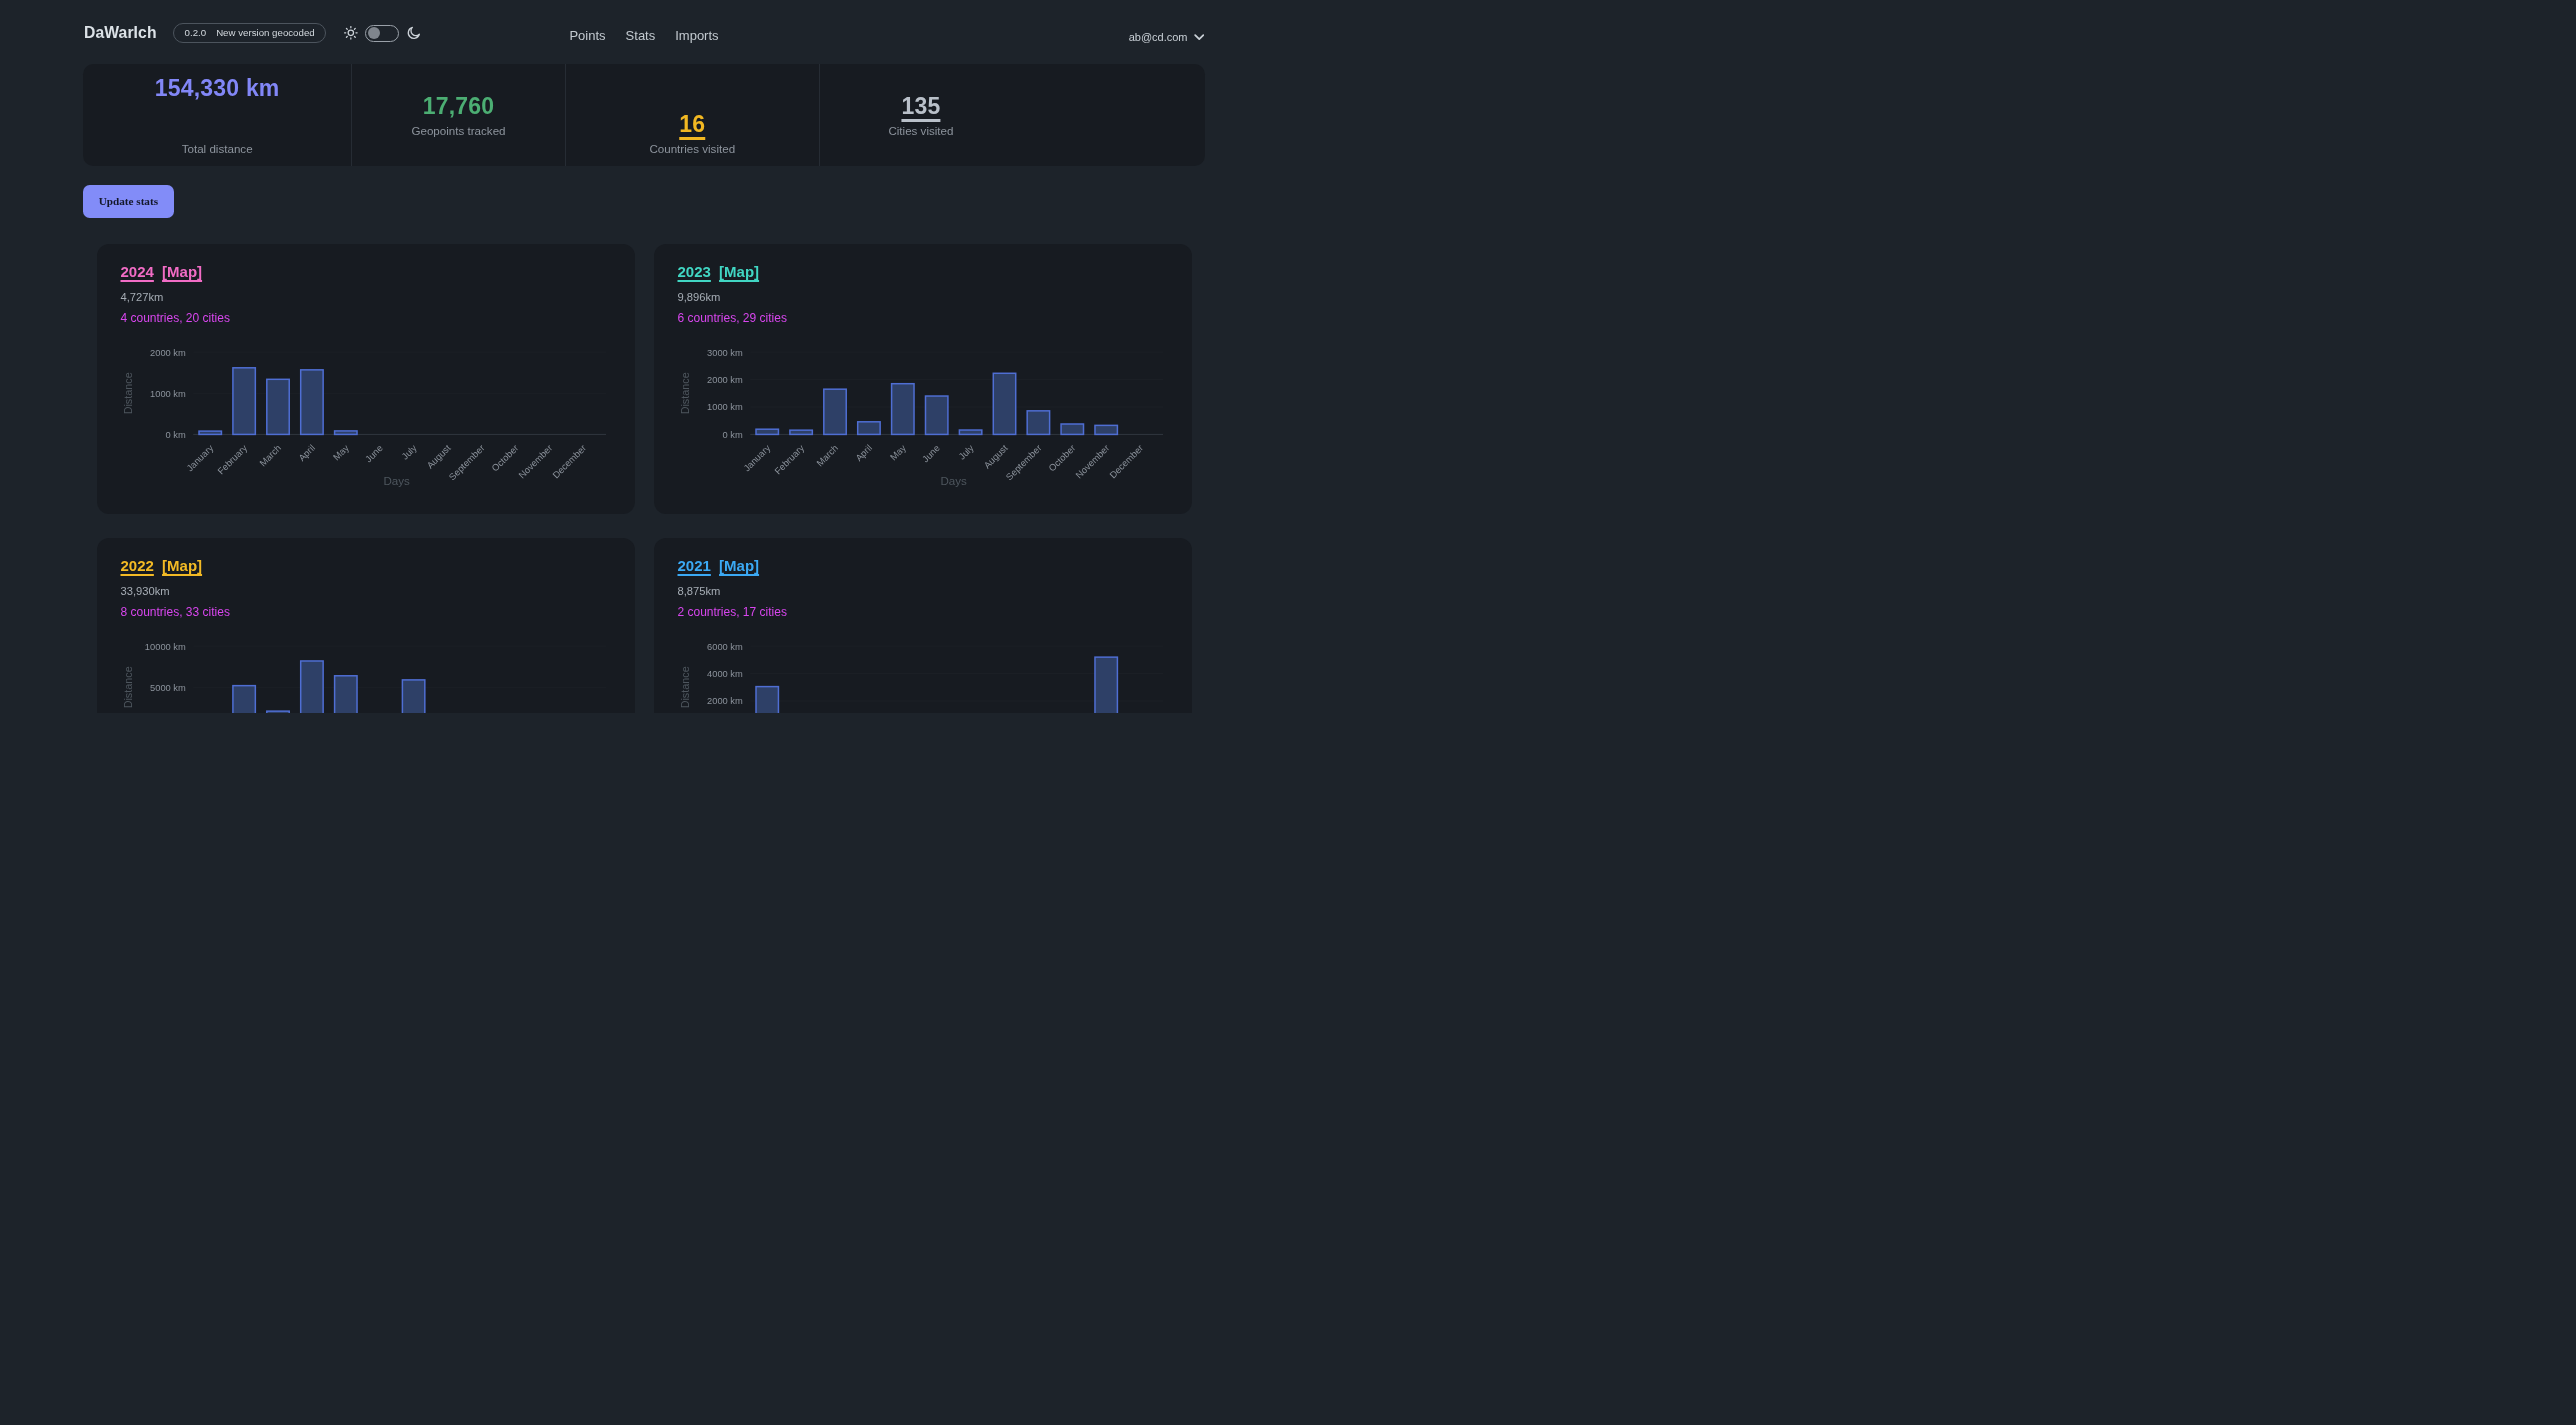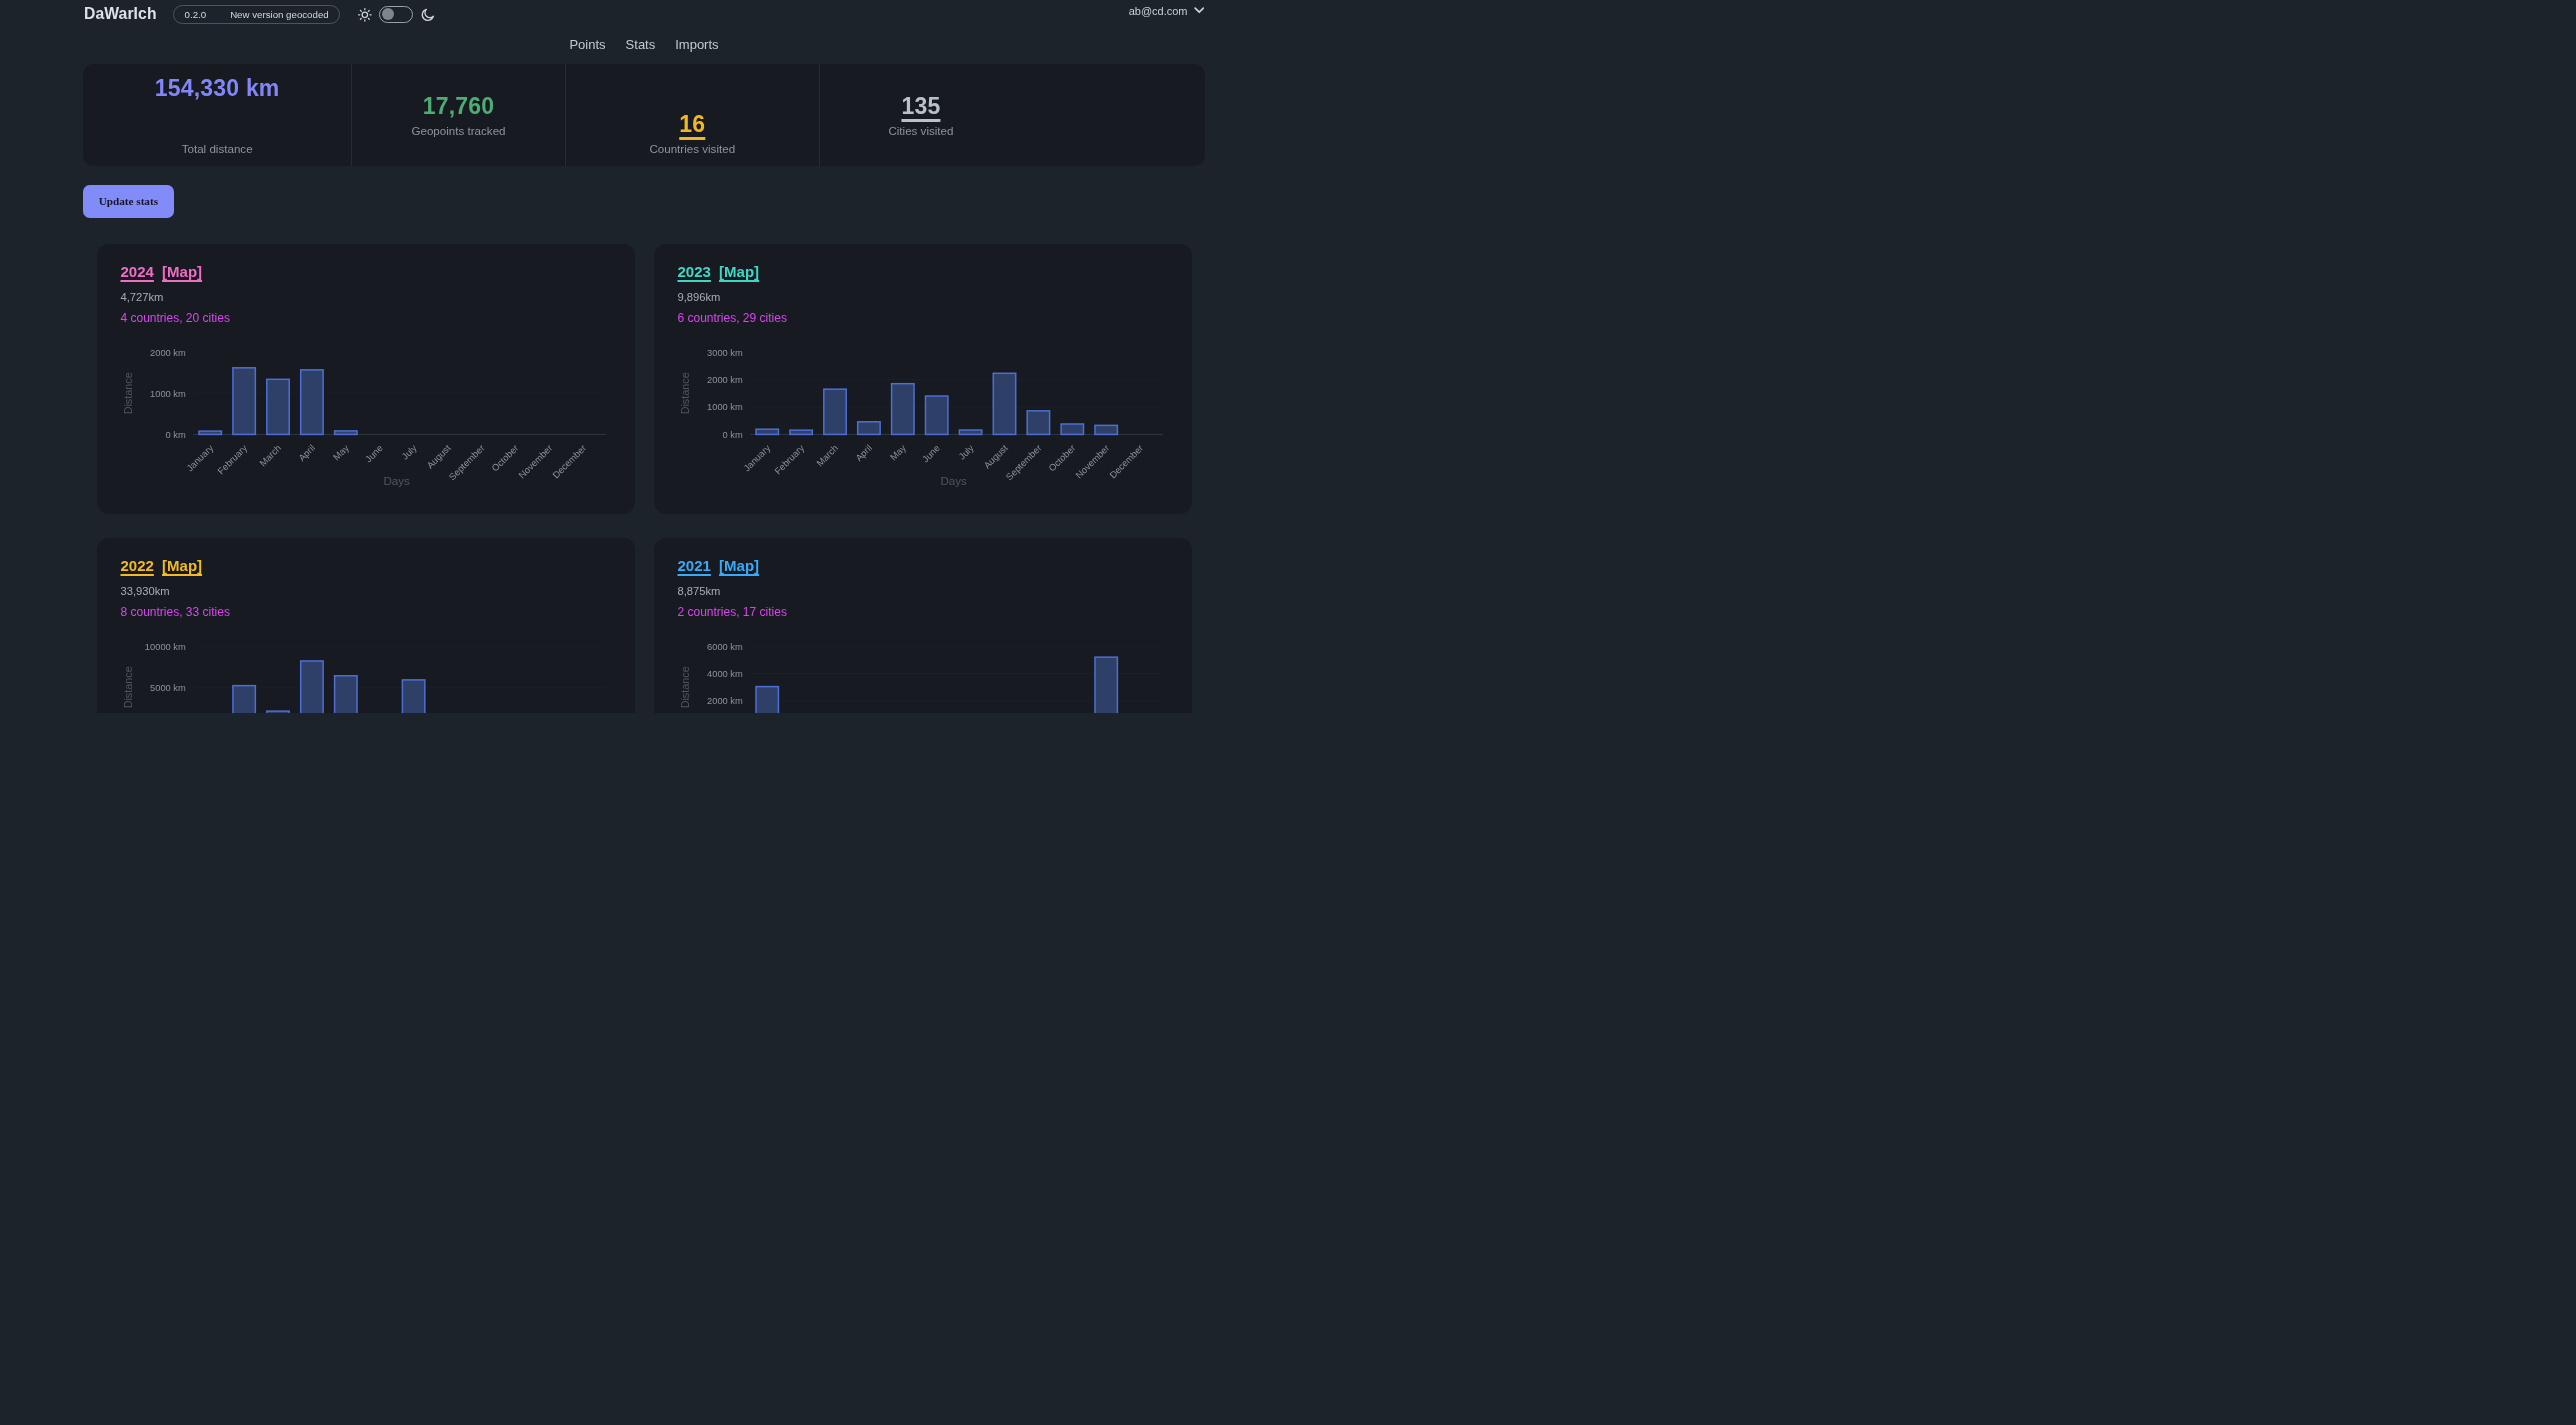--- a/index.html
+++ b/index.html
@@ -5,24 +5,24 @@
   html,body{margin:0;padding:0;}
   body{
     width:1288px;height:713px;overflow:hidden;position:relative;
     background:#1d232a;color:#d3d9de;
     font-family:"Liberation Sans","DejaVu Sans",sans-serif;
     -webkit-font-smoothing:antialiased;
   }
   a{cursor:pointer;}
 
   
-  .header{display:flex;align-items:flex-start;height:43px;padding:4.5px 84px 0;box-sizing:border-box;}
+  .header{display:flex;align-items:flex-end;height:43px;padding:4.5px 84px 0;box-sizing:border-box;}
   .h-left{flex:1;display:flex;align-items:center;gap:16.5px;}
   .logo{font-size:15.7px;font-weight:bold;color:#dce2e7;text-decoration:none;letter-spacing:0.1px;}
-  .badge{display:inline-flex;align-items:center;gap:24px;padding:3px 10.5px 3.7px;border:1.1px solid #4c545d;
+  .badge{display:inline-flex;align-items:center;gap:10px;padding:3px 10.5px 3.7px;border:1.1px solid #4c545d;
          border-radius:749px;font-size:9.7px;color:#d3d9de;text-decoration:none;white-space:nowrap;}
   .theme{display:flex;align-items:center;gap:6.7px;}
   .icon{display:inline-flex;align-items:center;justify-content:center;}
   .switch{width:34px;height:17px;border:1.1px solid #9aa1a9;border-radius:749px;position:relative;box-sizing:border-box;background:transparent;cursor:pointer;}
   .knob{position:absolute;left:1.5px;top:1.5px;width:12px;height:12px;border-radius:50%;background:#7f858d;}
   .main-nav{display:flex;gap:20px;}
   .nav-link{color:#c3cad0;font-size:13px;text-decoration:none;margin-top:32px;}
   .h-right{flex:1;display:flex;justify-content:flex-end;}
   .user{display:flex;align-items:center;gap:6px;color:#c9d0d6;font-size:11px;}
 

